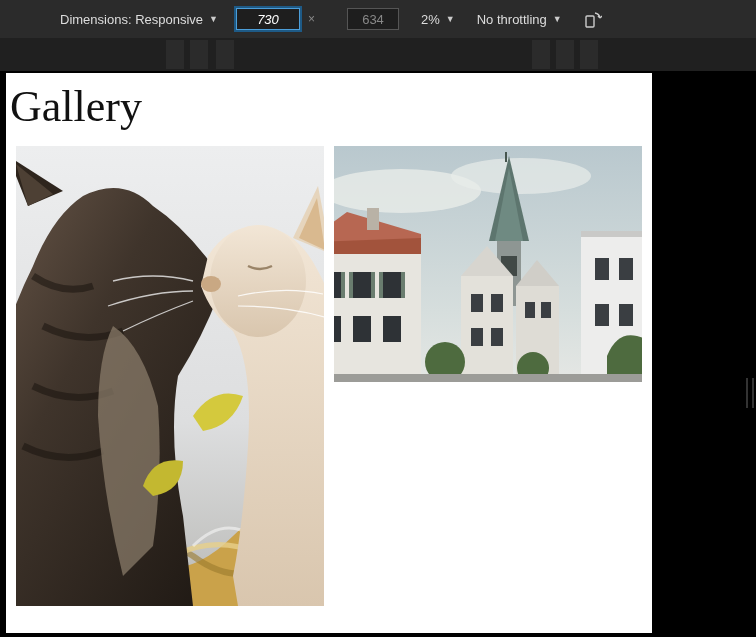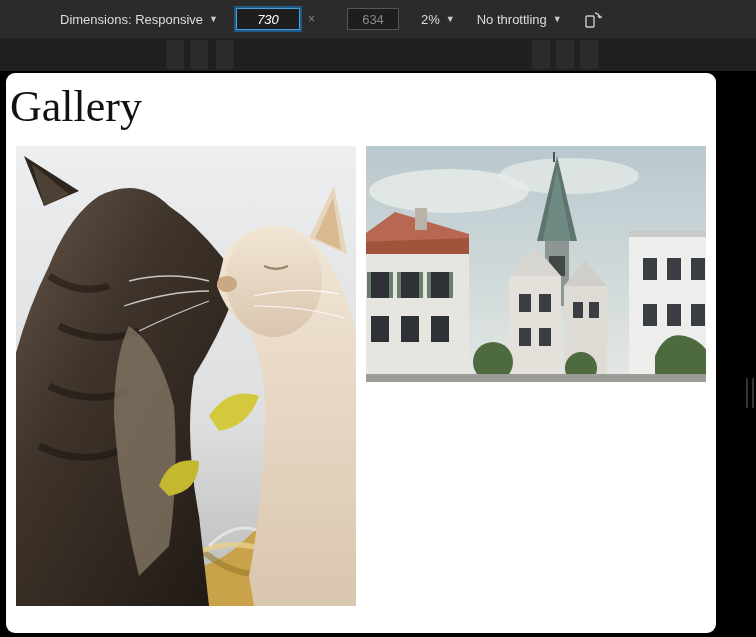--- a/index.html
+++ b/index.html
@@ -47,25 +47,24 @@
     background: #202020;
     position: relative;
   }
   .secondary-bar .box { position:absolute; top:2px; width:18px; height:29px; background:#2b2b2b; }
 
   
   .viewport-wrap {
     position: absolute;
     top: 73px;
     left: 6px;
-    width: 710px;
+    width: 646px;
     height: 560px;
     background: #fff;
     overflow: hidden;
-    border-radius: 9px;
   }
   .page-title {
     font-family: "Times New Roman", serif;
     font-size: 44px;
     font-weight: 400;
     margin: 8px 4px 10px 4px;
     color: #111;
   }
   .gallery {
     padding: 4px 10px;

